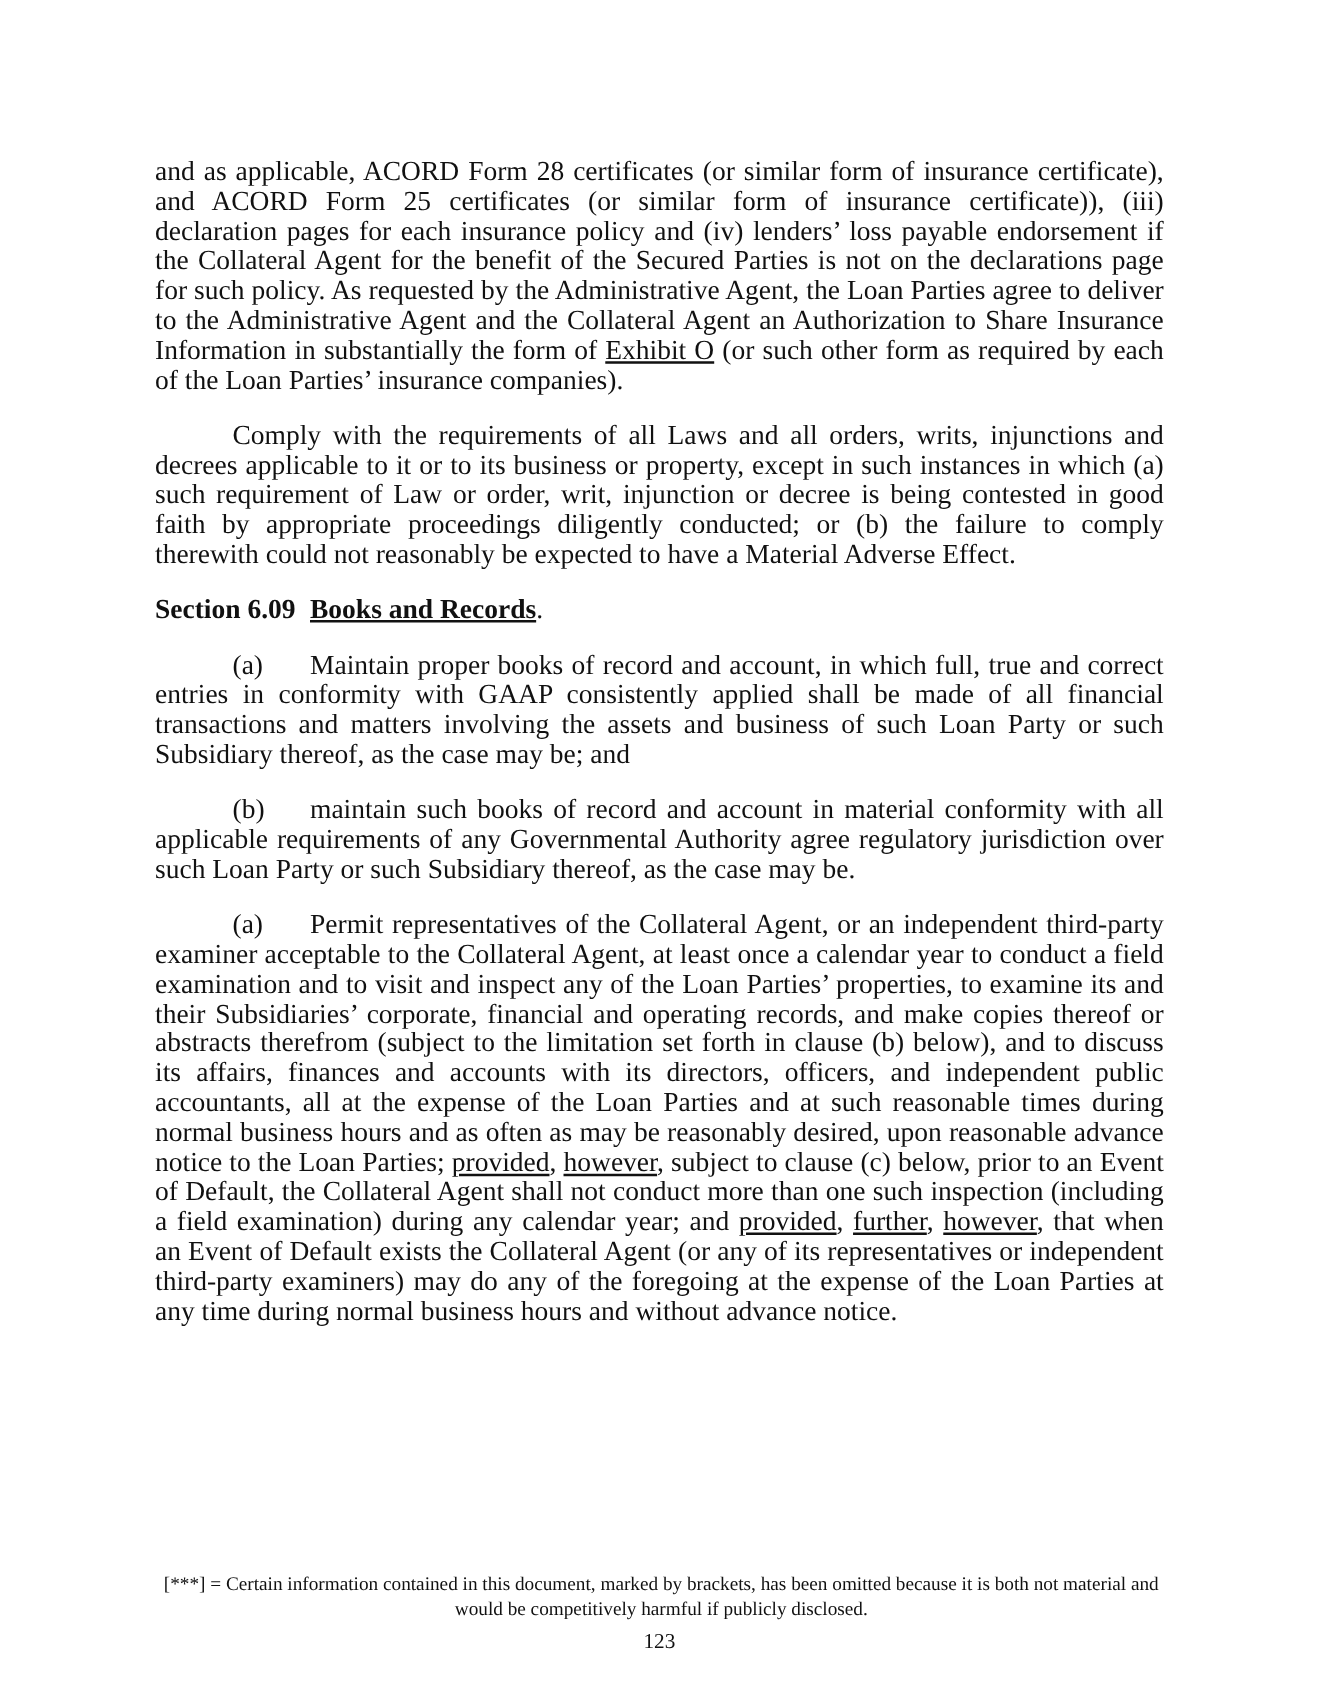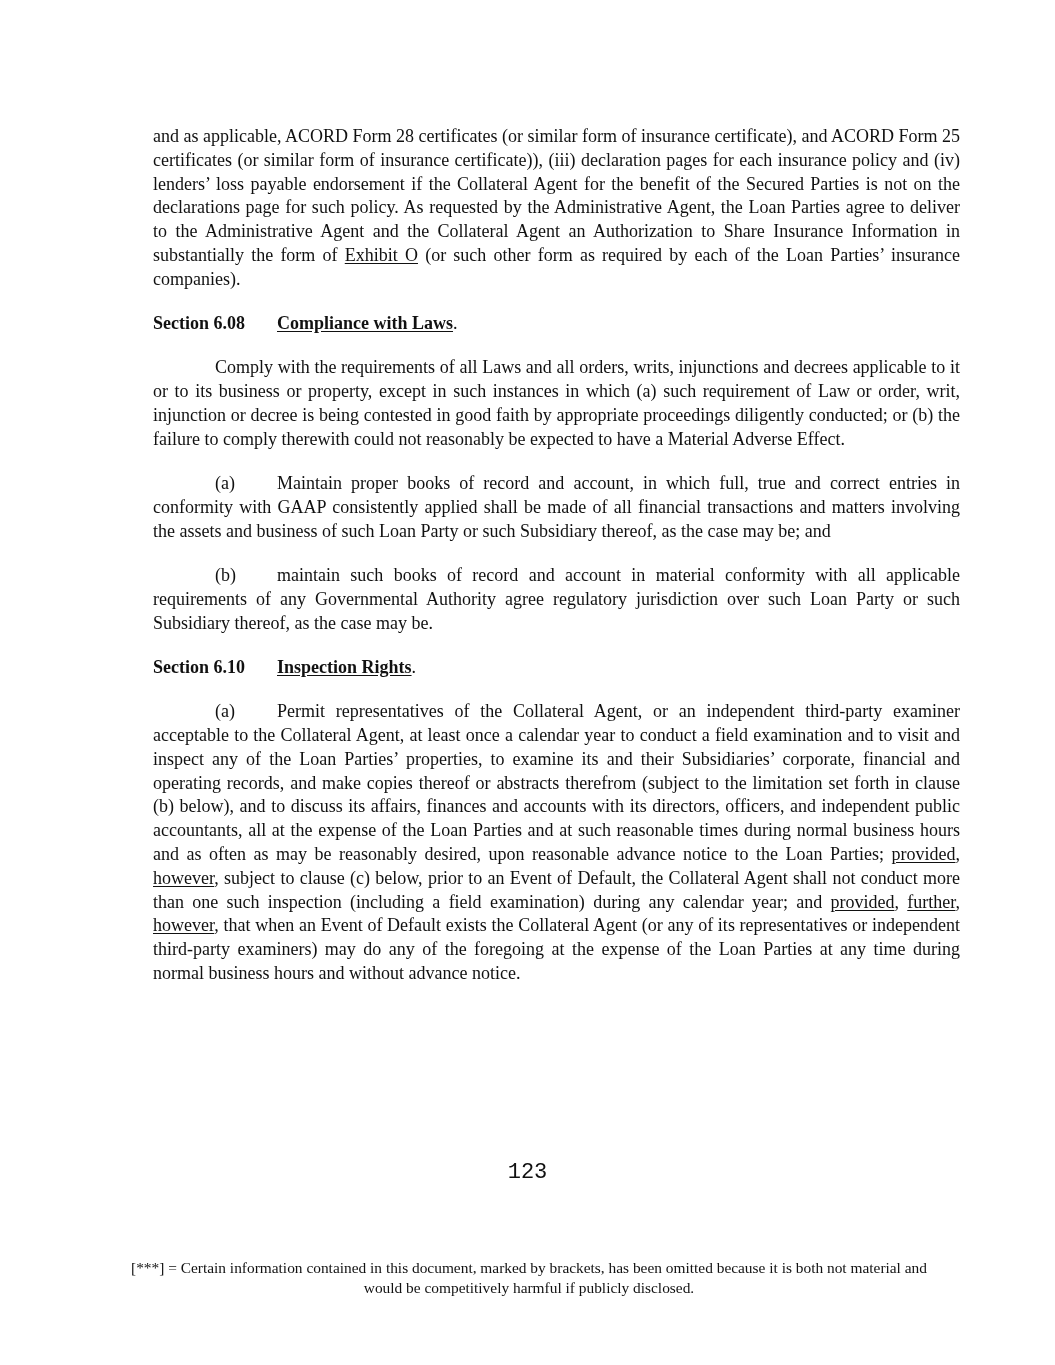--- a/index.html
+++ b/index.html
@@ -1,50 +1,49 @@
 <!DOCTYPE html>
 <html><head>
 <meta charset="utf-8">
 <style>
   html, body { margin: 0; padding: 0; background: #ffffff; }
   body { width: 1055px; height: 1365px; position: relative; overflow: hidden;
          font-family: "Liberation Serif", serif; color: #111; }
   .page { position: absolute; left: 124px; top: 125px; width: 807px;
-          font-size: 18px; line-height: 23.8px; margin-left: 29px; }
+          font-size: 22px; line-height: 23.8px; }
   p { margin: 0; text-align: justify; text-align-last: left; }
   .gap { margin-top: 20.5px; }
   .indent { text-indent: 62px; }
   .lbl { display: inline-block; width: 62px; text-indent: 0; }
   .u { text-decoration: underline; text-underline-offset: 2px; }
   .heading { font-weight: bold; }
   .heading .num { display: inline-block; width: 124px; }
   .heading .title { text-decoration: underline; text-underline-offset: 2px; }
   .heading .dot { font-weight: normal; }
-  .pagenum { position: absolute; top: 1160px; left: 0; width: 1055px; text-align: center;
-             font-size: 22px; font-family: Liberation Mono, monospace; }
+  .pagenum { position: absolute; top: 1303px; left: 0; width: 1055px; text-align: center;
+             font-size: 17px; }
   .footnote { position: absolute; left: 124px; top: 1258px; width: 810px;
               font-size: 15.4px; line-height: 20px; text-align: center; }
 </style>
 </head>
 <body>
 
 <div class="page">
 
   <p><span>and as applicable, ACORD Form 28 certificates (or similar form of insurance certificate), and ACORD Form 25 certificates (or similar form of insurance certificate)), (iii) declaration pages for each insurance policy and (iv) lenders’ loss payable endorsement if the Collateral Agent for the benefit of the Secured Parties is not on the declarations page for such policy.  As requested by the Administrative Agent, the Loan Parties agree to deliver to the Administrative Agent and the Collateral Agent an Authorization to Share Insurance Information in substantially the form of </span><span class="u">Exhibit O</span><span> (or such other form as required by each of the Loan Parties’ insurance companies).</span></p>
 
 
-  <p class="gap heading"><span class="num">Section 6.08</span><span class="title">Compliance with Laws</span><span class="dot">.</span></p>
 
   <p class="gap indent">Comply with the requirements of all Laws and all orders, writs, injunctions and decrees applicable to it or to its business or property, except in such instances in which (a) such requirement of Law or order, writ, injunction or decree is being contested in good faith by appropriate proceedings diligently conducted; or (b) the failure to comply therewith could not reasonably be expected to have a Material Adverse Effect.</p>
 
+  <p class="gap heading"><span class="num">Section 6.09</span><span class="title">Books and Records</span><span class="dot">.</span></p>
 
   <p class="gap indent"><span class="lbl">(a)</span><span>Maintain proper books of record and account, in which full, true and correct entries in conformity with GAAP consistently applied shall be made of all financial transactions and matters involving the assets and business of such Loan Party or such Subsidiary thereof, as the case may be; and</span></p>
 
   <p class="gap indent"><span class="lbl">(b)</span><span>maintain such books of record and account in material conformity with all applicable requirements of any Governmental Authority agree regulatory jurisdiction over such Loan Party or such Subsidiary thereof, as the case may be.</span></p>
 
-  <p class="gap heading"><span class="num">Section 6.10</span><span class="title">Inspection Rights</span><span class="dot">.</span></p>
 
   <p class="gap indent"><span class="lbl">(a)</span><span>Permit representatives of the Collateral Agent, or an independent third-party examiner acceptable to the Collateral Agent, at least once a calendar year to conduct a field examination and to visit and inspect any of the Loan Parties’ properties, to examine its and their Subsidiaries’ corporate, financial and operating records, and make copies thereof or abstracts therefrom (subject to the limitation set forth in clause (b) below), and to discuss its affairs, finances and accounts with its directors, officers, and independent public accountants, all at the expense of the Loan Parties and at such reasonable times during normal business hours and as often as may be reasonably desired, upon reasonable advance notice to the Loan Parties; </span><span class="u">provided</span><span>, </span><span class="u">however</span><span>, subject to clause (c) below, prior to an Event of Default, the Collateral Agent shall not conduct more than one such inspection (including a field examination) during any calendar year; and </span><span class="u">provided</span><span>, </span><span class="u">further</span><span>, </span><span class="u">however</span><span>, that when an Event of Default exists the Collateral Agent (or any of its representatives or independent third-party examiners) may do any of the foregoing at the expense of the Loan Parties at any time during normal business hours and without advance notice.</span></p>
 
 </div>
 
 <div class="pagenum">123</div>
 <div class="footnote">[***] = Certain information contained in this document, marked by brackets, has been omitted because it is both not material and would be competitively harmful if publicly disclosed.</div>
 
 </body></html>

